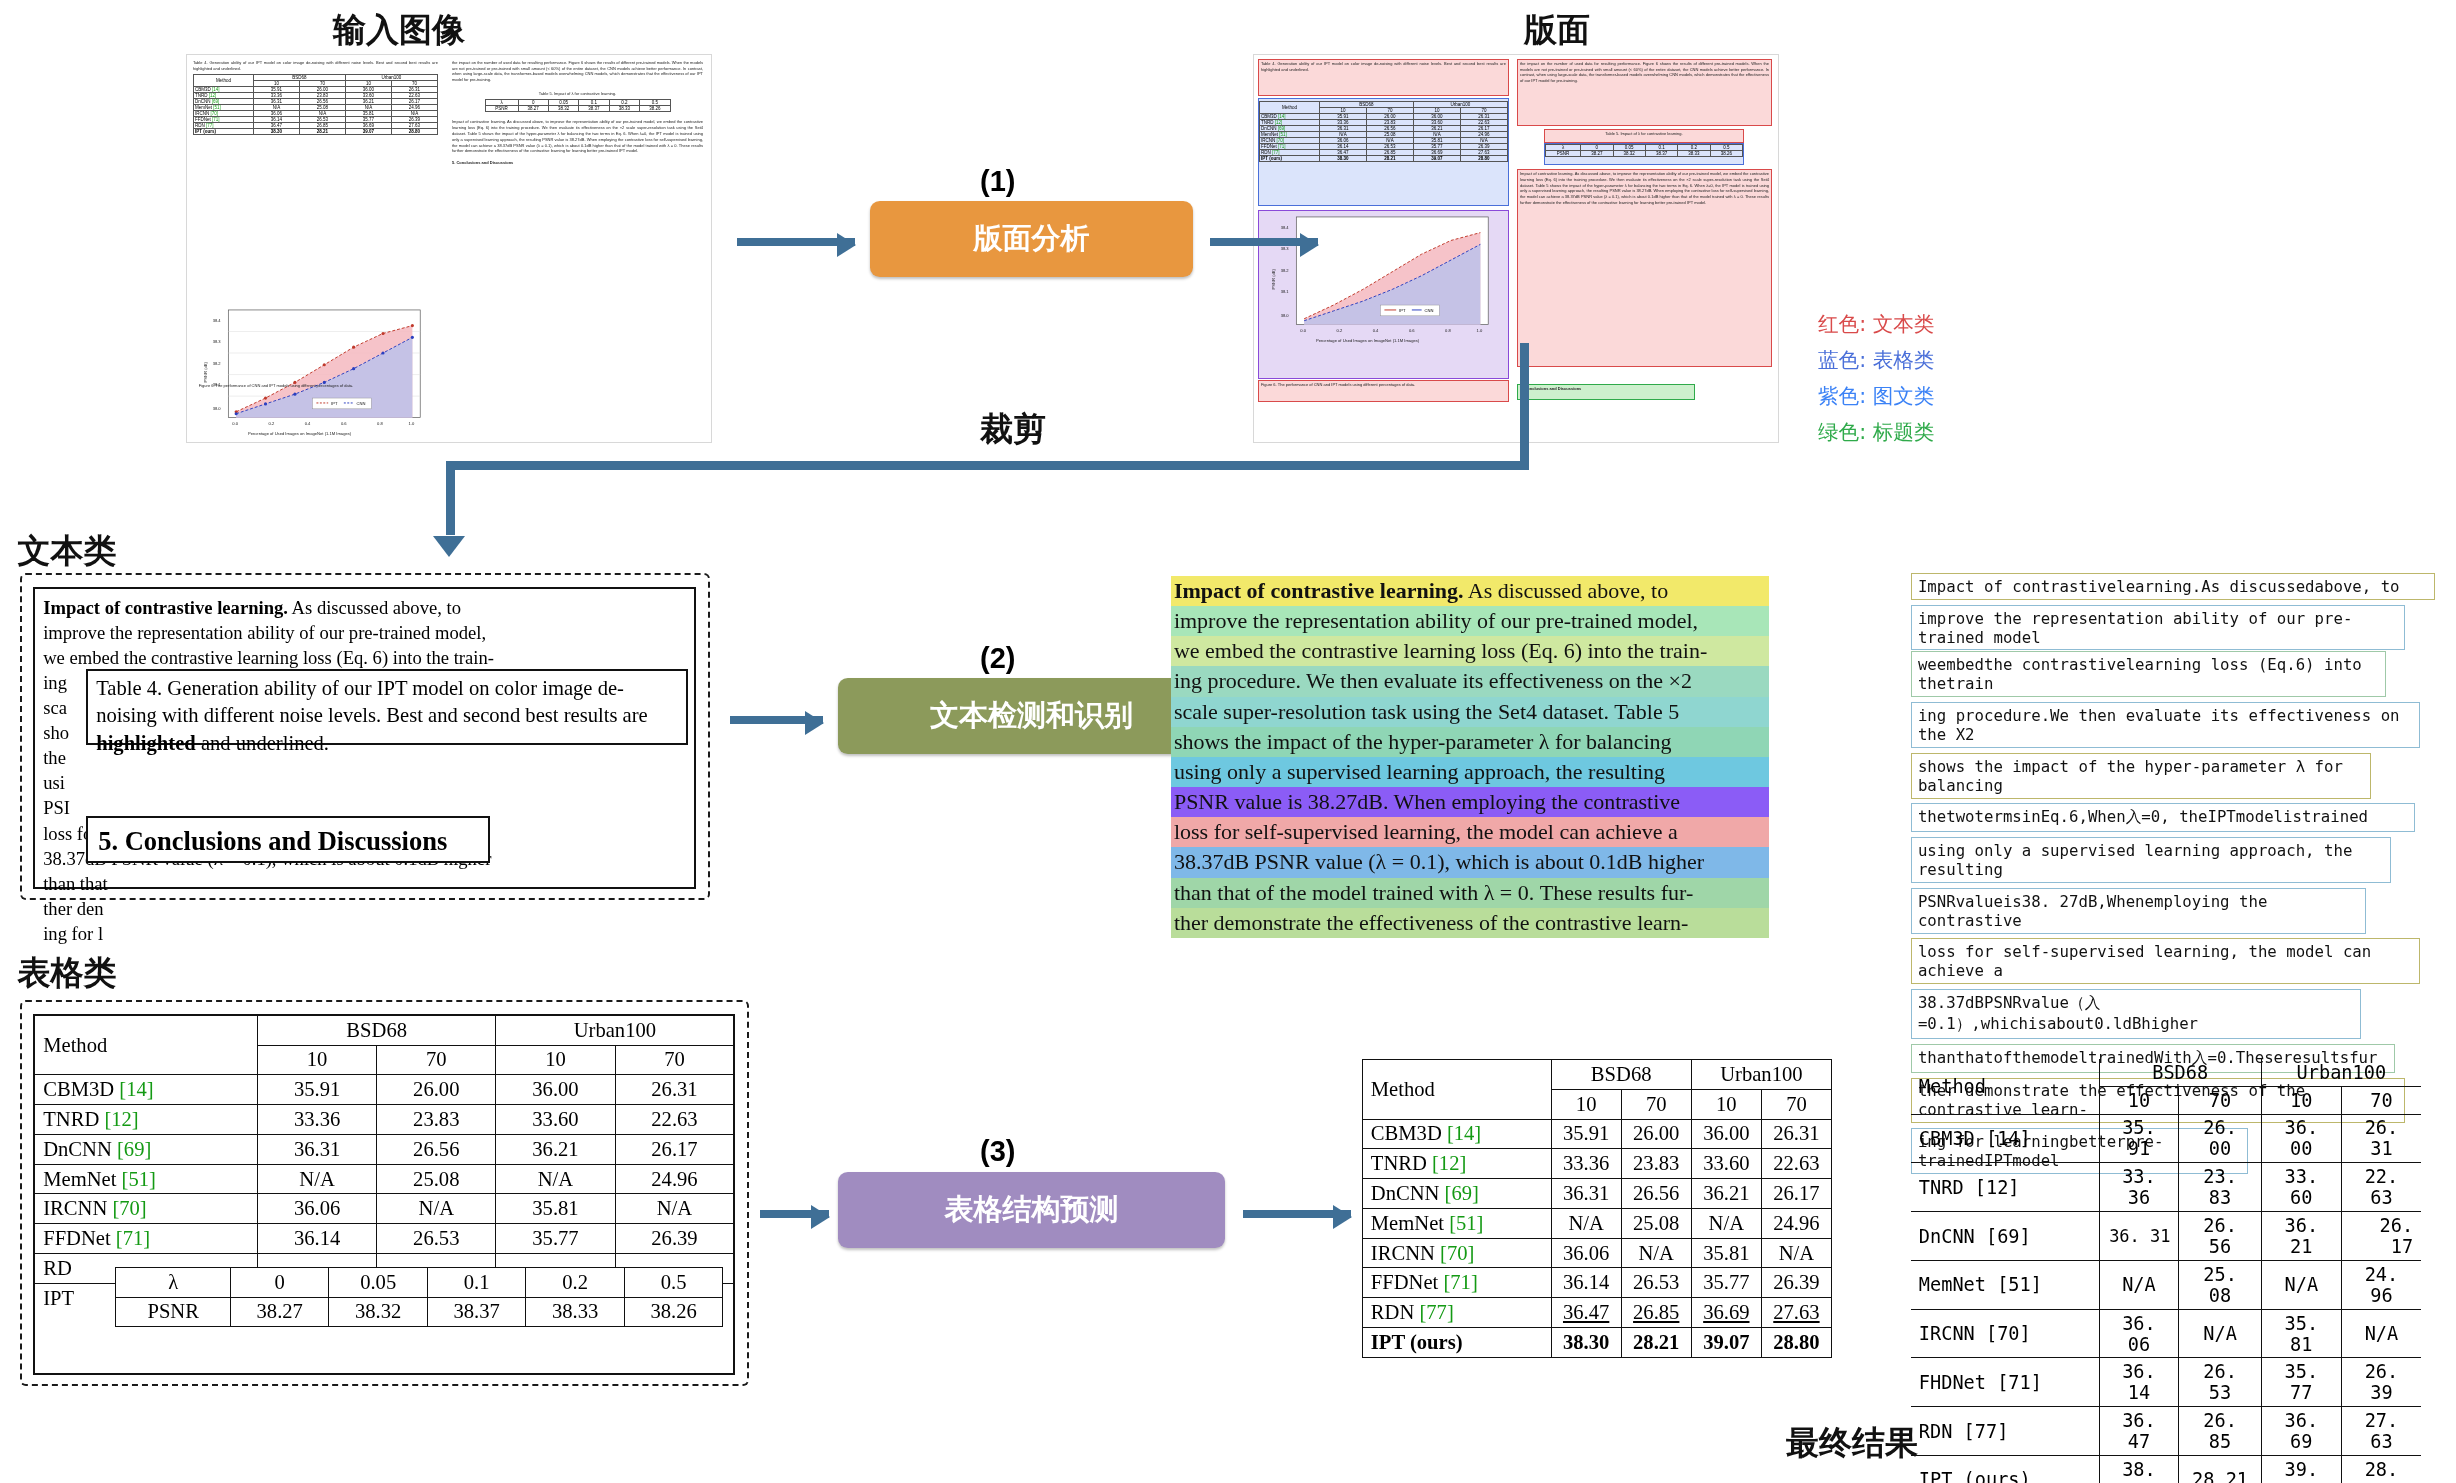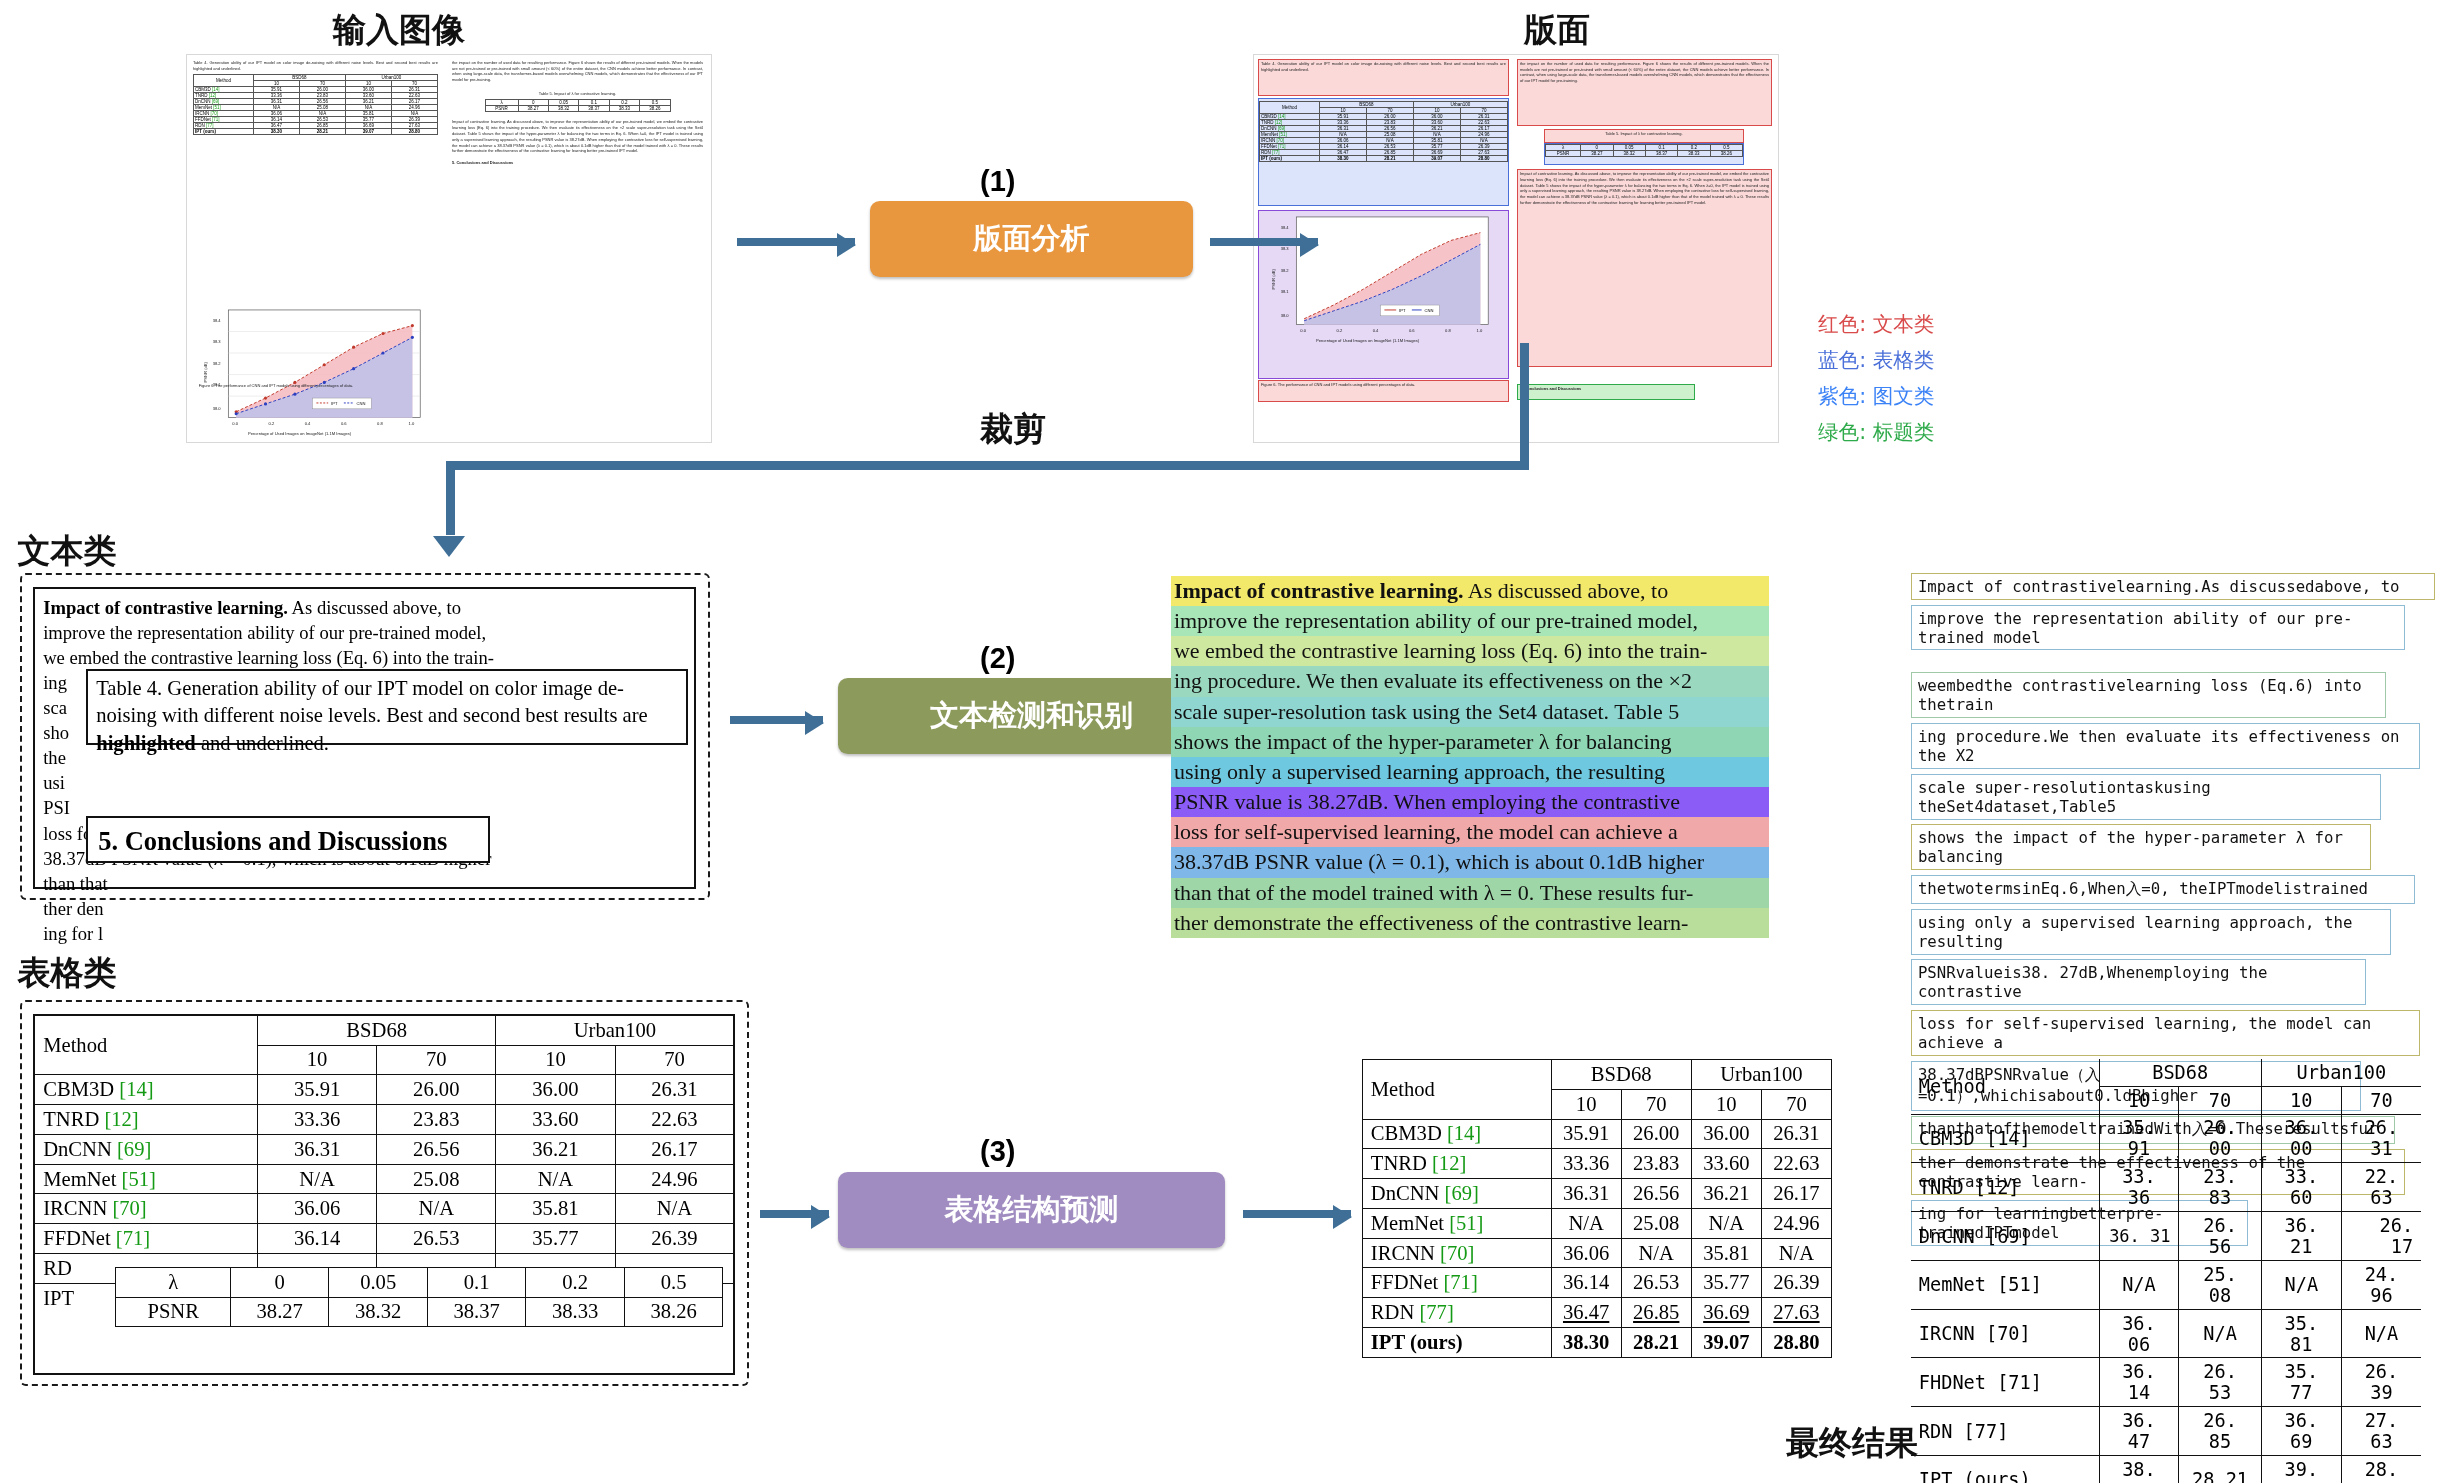--- a/index.html
+++ b/index.html
@@ -429,23 +429,22 @@
   <div class="rline" style="background:#8b5cf6;">PSNR value is 38.27dB. When employing the contrastive</div>
   <div class="rline" style="background:#f0a8a8;">loss for self-supervised learning, the model can achieve a</div>
   <div class="rline" style="background:#7fb8e8;">38.37dB PSNR value (λ = 0.1), which is about 0.1dB higher</div>
   <div class="rline" style="background:#9fd6a8;">than that of the model trained with λ = 0. These results fur-</div>
   <div class="rline" style="background:#b9dd9a;">ther demonstrate the effectiveness of the contrastive learn-</div>
 </div>
 
 <div class="abs" style="left:1911px;top:573px;width:529px;">
   <div class="obox" style="width:510px;">Impact of contrastivelearning.As discussedabove, to</div>
   <div class="obox" style="width:480px;margin-top:4.9px;border-color:#8fbcd4;">improve the representation ability of our pre-trained model</div>
-  <div class="obox" style="width:461px;margin-top:22px;border-color:#9fc9a8;">weembedthe contrastivelearning loss (Eq.6) into thetrain</div>
+  <div class="obox" style="width:461px;margin-top:1px;border-color:#9fc9a8;">weembedthe contrastivelearning loss (Eq.6) into thetrain</div>
   <div class="obox" style="width:495px;margin-top:4.9px;border-color:#8fbcd4;">ing procedure.We then evaluate its effectiveness on the X2</div>
-  <div class="obox" style="width:456px;margin-top:4.9px;border-color:#8fbcd4;">scale super-resolutiontaskusing theSet4dataset,Table5</div>
   <div class="obox" style="width:446px;margin-top:4.9px;border-color:#bdb76b;">shows the impact of the hyper-parameter λ for balancing</div>
   <div class="obox" style="width:490px;margin-top:4.9px;border-color:#8fbcd4;">thetwotermsinEq.6,When入=0, theIPTmodelistrained</div>
   <div class="obox" style="width:466px;margin-top:4.9px;border-color:#8fbcd4;">using only a supervised learning approach, the resulting</div>
   <div class="obox" style="width:441px;margin-top:4.9px;border-color:#8fbcd4;">PSNRvalueis38. 27dB,Whenemploying the contrastive</div>
   <div class="obox" style="width:495px;margin-top:4.9px;border-color:#bdb76b;">loss for self-supervised learning,  the model can achieve a</div>
   <div class="obox" style="width:436px;margin-top:4.9px;border-color:#8fbcd4;">38.37dBPSNRvalue（入=0.1）,whichisabout0.ldBhigher</div>
   <div class="obox" style="width:470px;margin-top:4.9px;border-color:#9fc9a8;">thanthatofthemodeltrainedWith入=0.Theseresultsfur</div>
   <div class="obox" style="width:480px;margin-top:4.9px;border-color:#bdb76b;">ther demonstrate the effectiveness of the contrastive learn-</div>
   <div class="obox" style="width:323px;margin-top:4.9px;border-color:#8fbcd4;">ing for learningbetterpre-trainedIPTmodel</div>
 </div>

